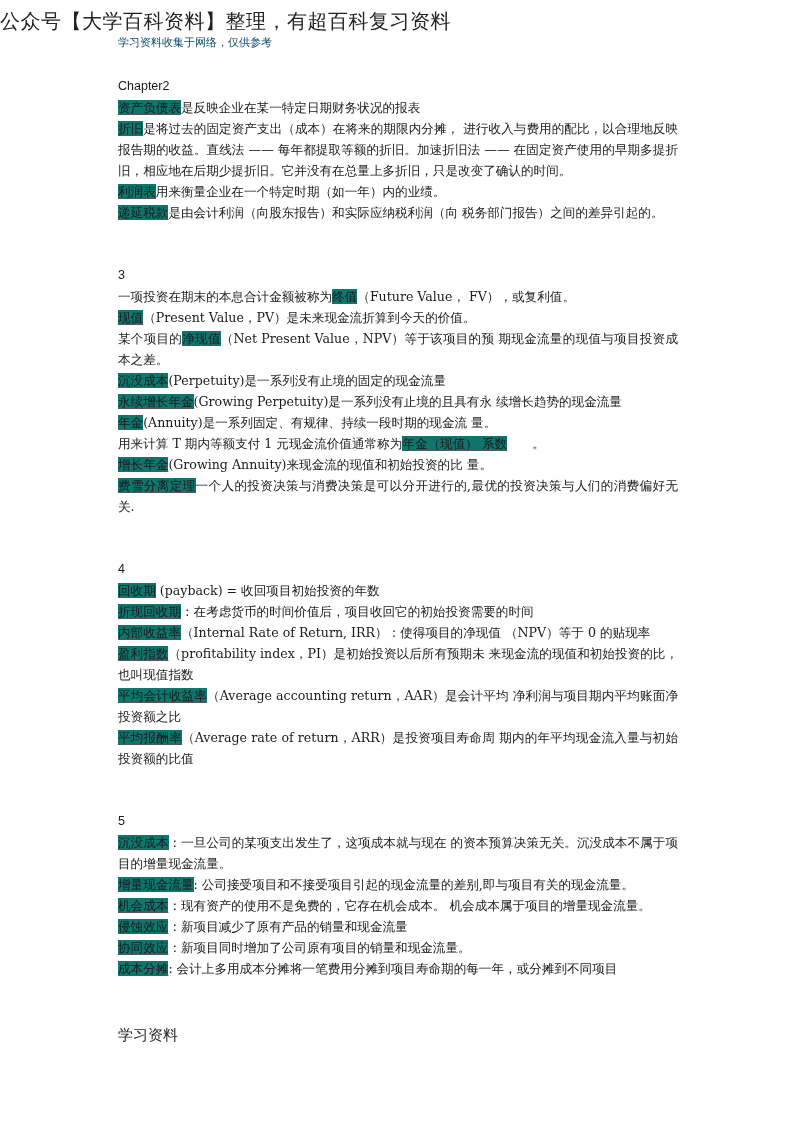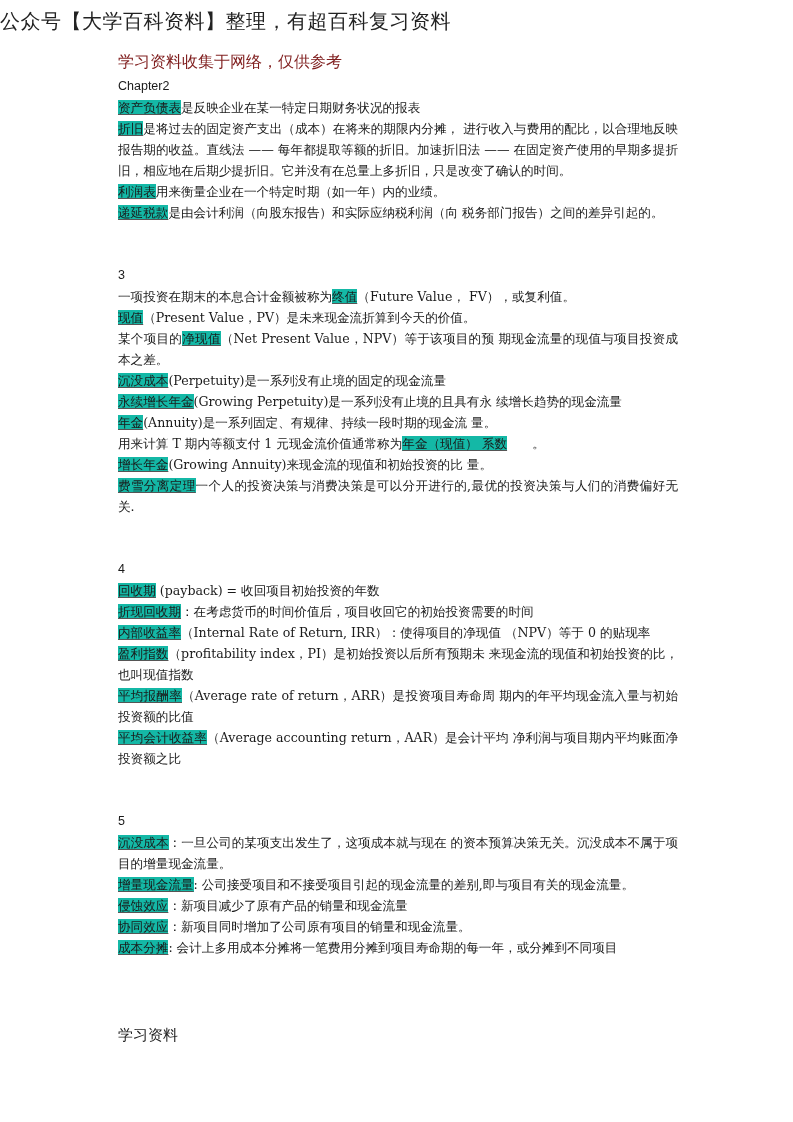--- a/index.html
+++ b/index.html
@@ -1,25 +1,25 @@
 <!DOCTYPE html>
 <html><head>
 <meta charset="utf-8">
 <style>
   html, body { margin: 0; padding: 0; background: #ffffff; }
   body { width: 793px; height: 1122px; position: relative; overflow: hidden;
          font-family: "DejaVu Serif", "Liberation Serif", serif; color: #1a1a1a; }
   .header-title { position: absolute; top: 8px; left: 0; width: 793px; 
          font-size: 20px; letter-spacing: 0.5px; color: #222; }
-  .sub-header { position: absolute; top: 52px; left: 118px; font-size: 16px; color: #7f1d1d; }
+  .sub-header { position: absolute; top: 35px; left: 118px; font-size: 11px; color: #0c4a6e; }
   .content { position: absolute; top: 76px; left: 118px; width: 560px; font-size: 12.6px; line-height: 21px; }
   .content p { margin: 0; text-align: justify; }
   .sec-label { font-family: "Liberation Sans", sans-serif; font-size: 12.5px; }
   .spacer { height: 21px; }
-  .hl { background: #14b8a6; text-decoration: underline; text-decoration-color: #555; text-underline-offset: 2px; }
+  .hl { background: #0f766e; text-decoration: underline; text-decoration-color: #555; text-underline-offset: 2px; }
   .footer { position: absolute; top: 1026px; left: 118px; font-size: 15px; color: #222; }
 </style>
 </head>
 <body>
 
 <div class="header-title">公众号【大学百科资料】整理，有超百科复习资料</div>
 <div class="sub-header">学习资料收集于网络，仅供参考</div>
 
 <div class="content">
 
@@ -42,26 +42,27 @@
   <p><span class="hl">增长年金</span><span>(Growing Annuity)来现金流的现值和初始投资的比 量。</span></p>
   <p><span class="hl">费雪分离定理</span><span>一个人的投资决策与消费决策是可以分开进行的,最优的投资决策与人们的消费偏好无关.</span></p>
   <div class="spacer"></div>
   <div class="spacer"></div>
 
   <p class="sec-label">4</p>
   <p><span class="hl">回收期</span><span> (payback) = 收回项目初始投资的年数</span></p>
   <p><span class="hl">折现回收期</span><span>：在考虑货币的时间价值后，项目收回它的初始投资需要的时间</span></p>
   <p><span class="hl">内部收益率</span><span>（Internal Rate of Return, IRR）：使得项目的净现值 （NPV）等于 0 的贴现率</span></p>
   <p><span class="hl">盈利指数</span><span>（profitability index，PI）是初始投资以后所有预期未 来现金流的现值和初始投资的比，也叫现值指数</span></p>
+  <p><span class="hl">平均会计收益率</span><span>（Average accounting return，AAR）是会计平均 净利润与项目期内平均账面净投资额之比</span></p>
   <p><span class="hl">平均报酬率</span><span>（Average rate of return，ARR）是投资项目寿命周 期内的年平均现金流入量与初始投资额的比值</span></p>
-  <p><span class="hl">平均会计收益率</span><span>（Average accounting return，AAR）是会计平均 净利润与项目期内平均账面净投资额之比</span></p>
   <div class="spacer"></div>
   <div class="spacer"></div>
 
   <p class="sec-label">5</p>
   <p><span class="hl">沉没成本</span><span>：一旦公司的某项支出发生了，这项成本就与现在 的资本预算决策无关。沉没成本不属于项目的增量现金流量。</span></p>
   <p><span class="hl">增量现金流量</span><span>: 公司接受项目和不接受项目引起的现金流量的差别,即与项目有关的现金流量。</span></p>
+  <p><span class="hl">机会成本</span><span>：现有资产的使用不是免费的，它存在机会成本。 机会成本属于项目的增量现金流量。</span></p>
   <p><span class="hl">侵蚀效应</span><span>：新项目减少了原有产品的销量和现金流量</span></p>
   <p><span class="hl">协同效应</span><span>：新项目同时增加了公司原有项目的销量和现金流量。</span></p>
   <p><span class="hl">成本分摊</span><span>: 会计上多用成本分摊将一笔费用分摊到项目寿命期的每一年，或分摊到不同项目</span></p>
 </div>
 
 <div class="footer">学习资料</div>
 
 </body></html>

